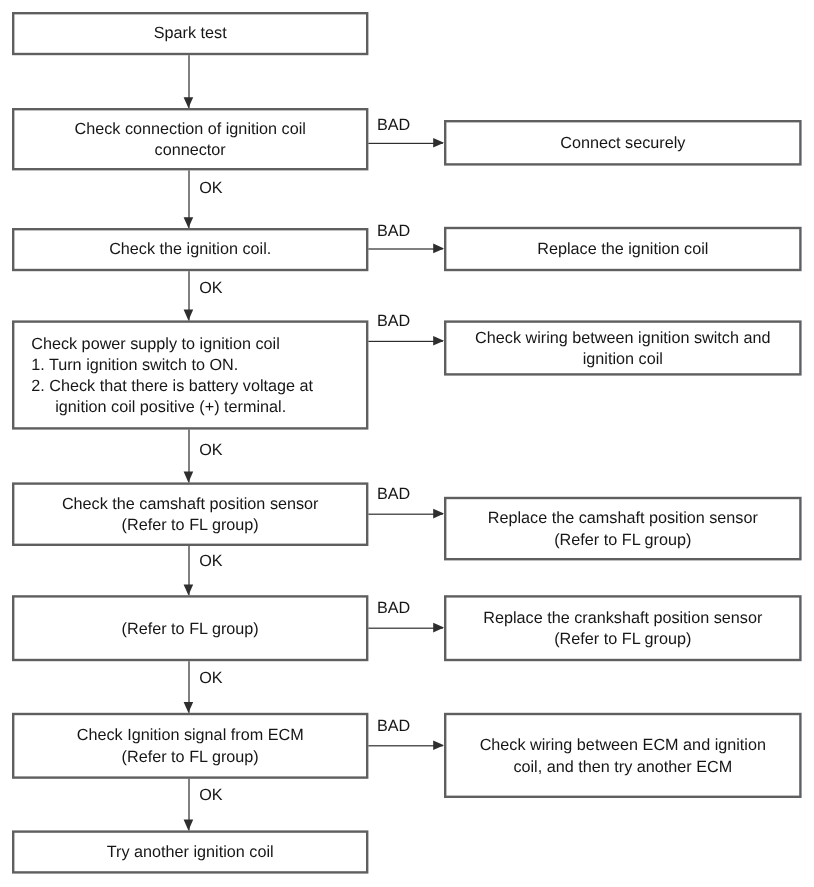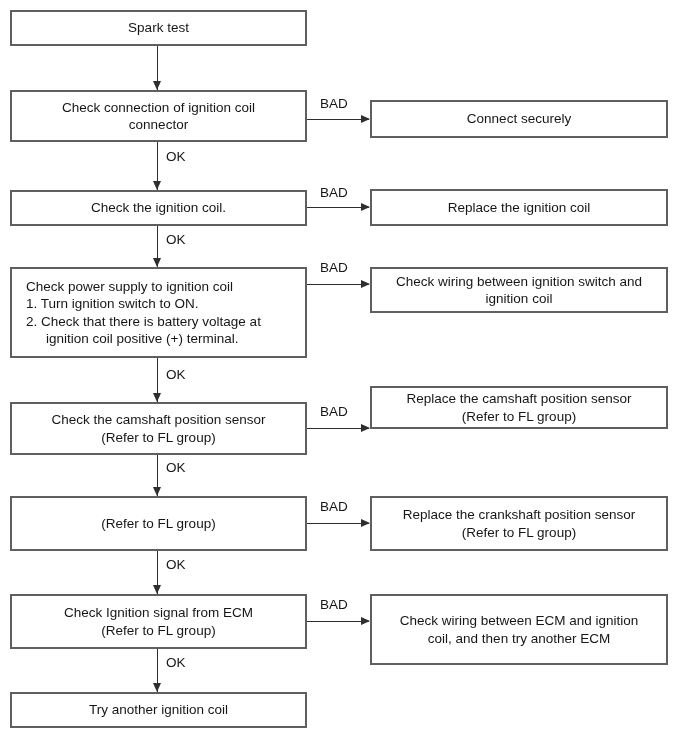--- a/index.html
+++ b/index.html
@@ -34,21 +34,21 @@
     border-left:4.5px solid transparent; border-right:4.5px solid transparent;
     border-top:9px solid var(--arrow,#2e2e2e);
   }
   .harrow { position:absolute; height:1px; background:var(--arrow,#2e2e2e); }
   .harrow::after {
     content:""; position:absolute; right:-1px; top:-4px; width:0; height:0;
     border-top:4.5px solid transparent; border-bottom:4.5px solid transparent;
     border-left:9px solid var(--arrow,#2e2e2e);
   }
   .lbl { position:absolute; line-height:16px; }
-  .bad { left:320px; width:44px; }
+  .bad { left:306px; width:44px; text-align:center; }
   .ok  { left:166px; }
 </style>
 </head>
 <body>
 
 <div class="stage">
 
   <div class="box left-col" style="top:10px;height:36px">
     <div class="bline">Spark test</div>
   </div>
@@ -93,21 +93,21 @@
 
   <div class="box right-col" style="top:189px;height:37px">
     <div class="bline">Replace the ignition coil</div>
   </div>
 
   <div class="box right-col" style="top:267px;height:46px">
     <div class="bline">Check wiring between ignition switch and</div>
     <div class="bline">ignition coil</div>
   </div>
 
-  <div class="box right-col" style="top:386px;height:43px">
+  <div class="box right-col" style="top:414px;height:53px">
     <div class="bline">Replace the camshaft position sensor</div>
     <div class="bline">(Refer to FL group)</div>
   </div>
 
   <div class="box right-col" style="top:496px;height:55px">
     <div class="bline">Replace the crankshaft position sensor</div>
     <div class="bline">(Refer to FL group)</div>
   </div>
 
   <div class="box right-col" style="top:594px;height:71px">

